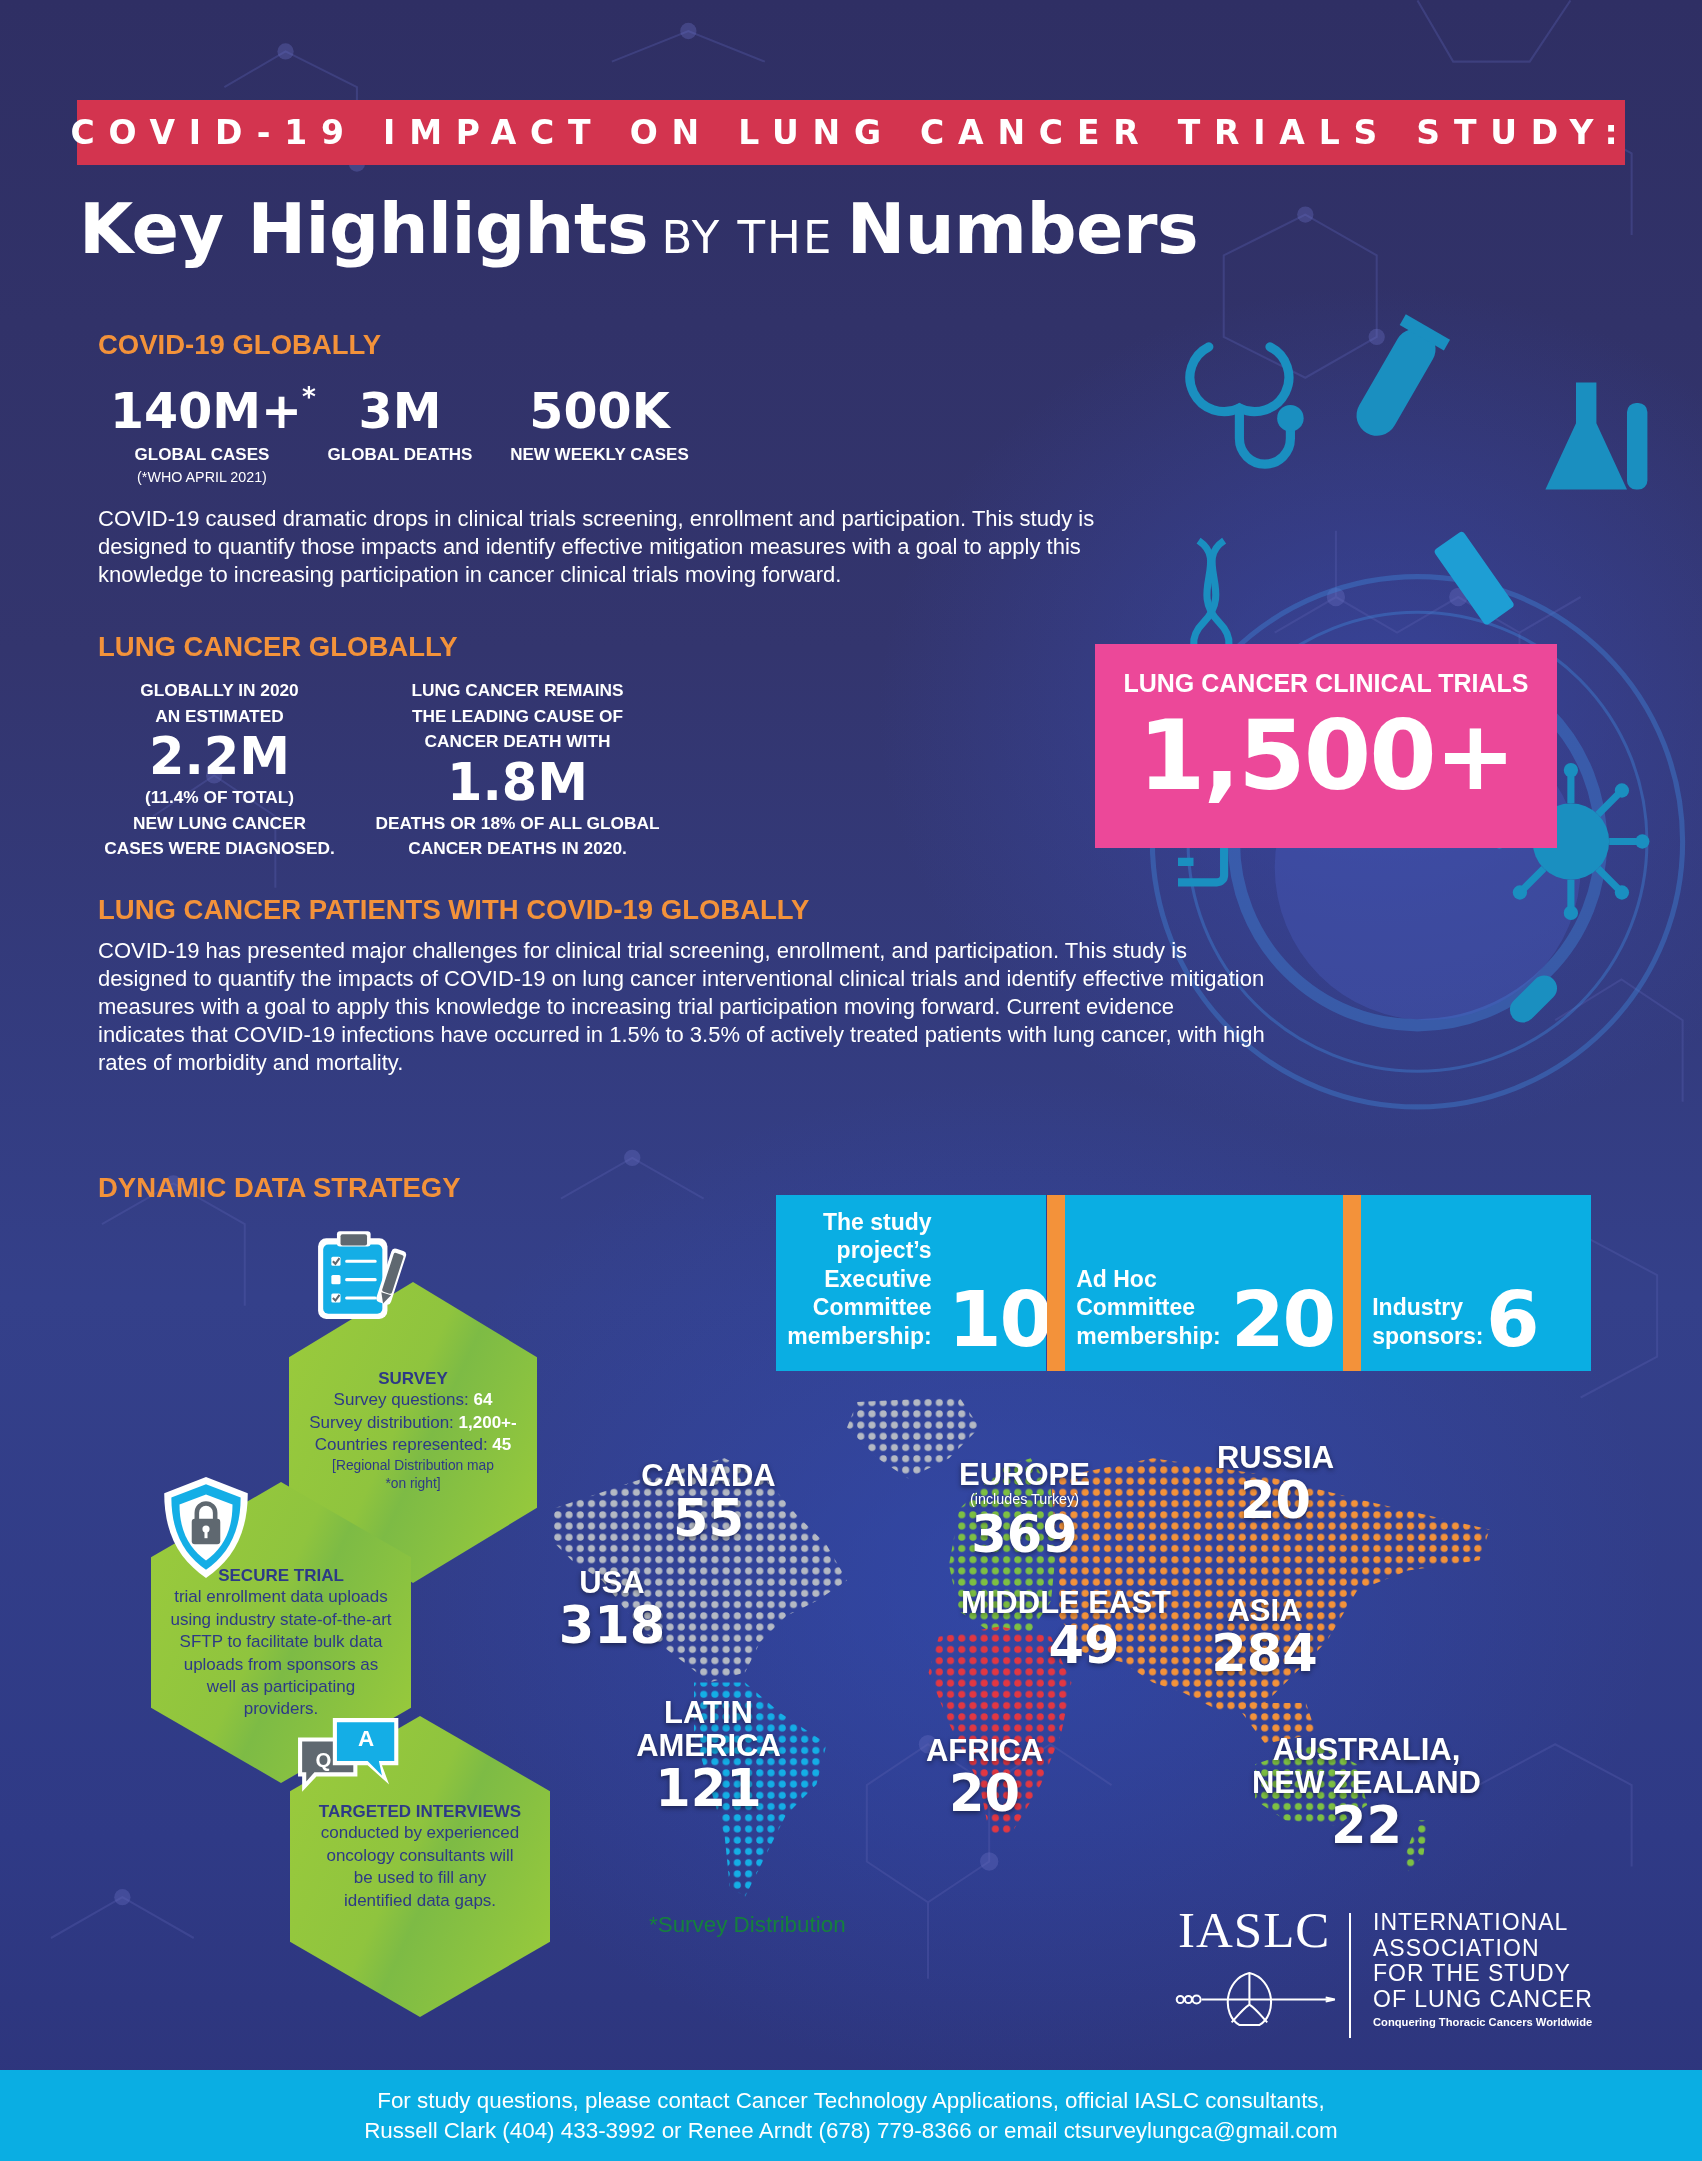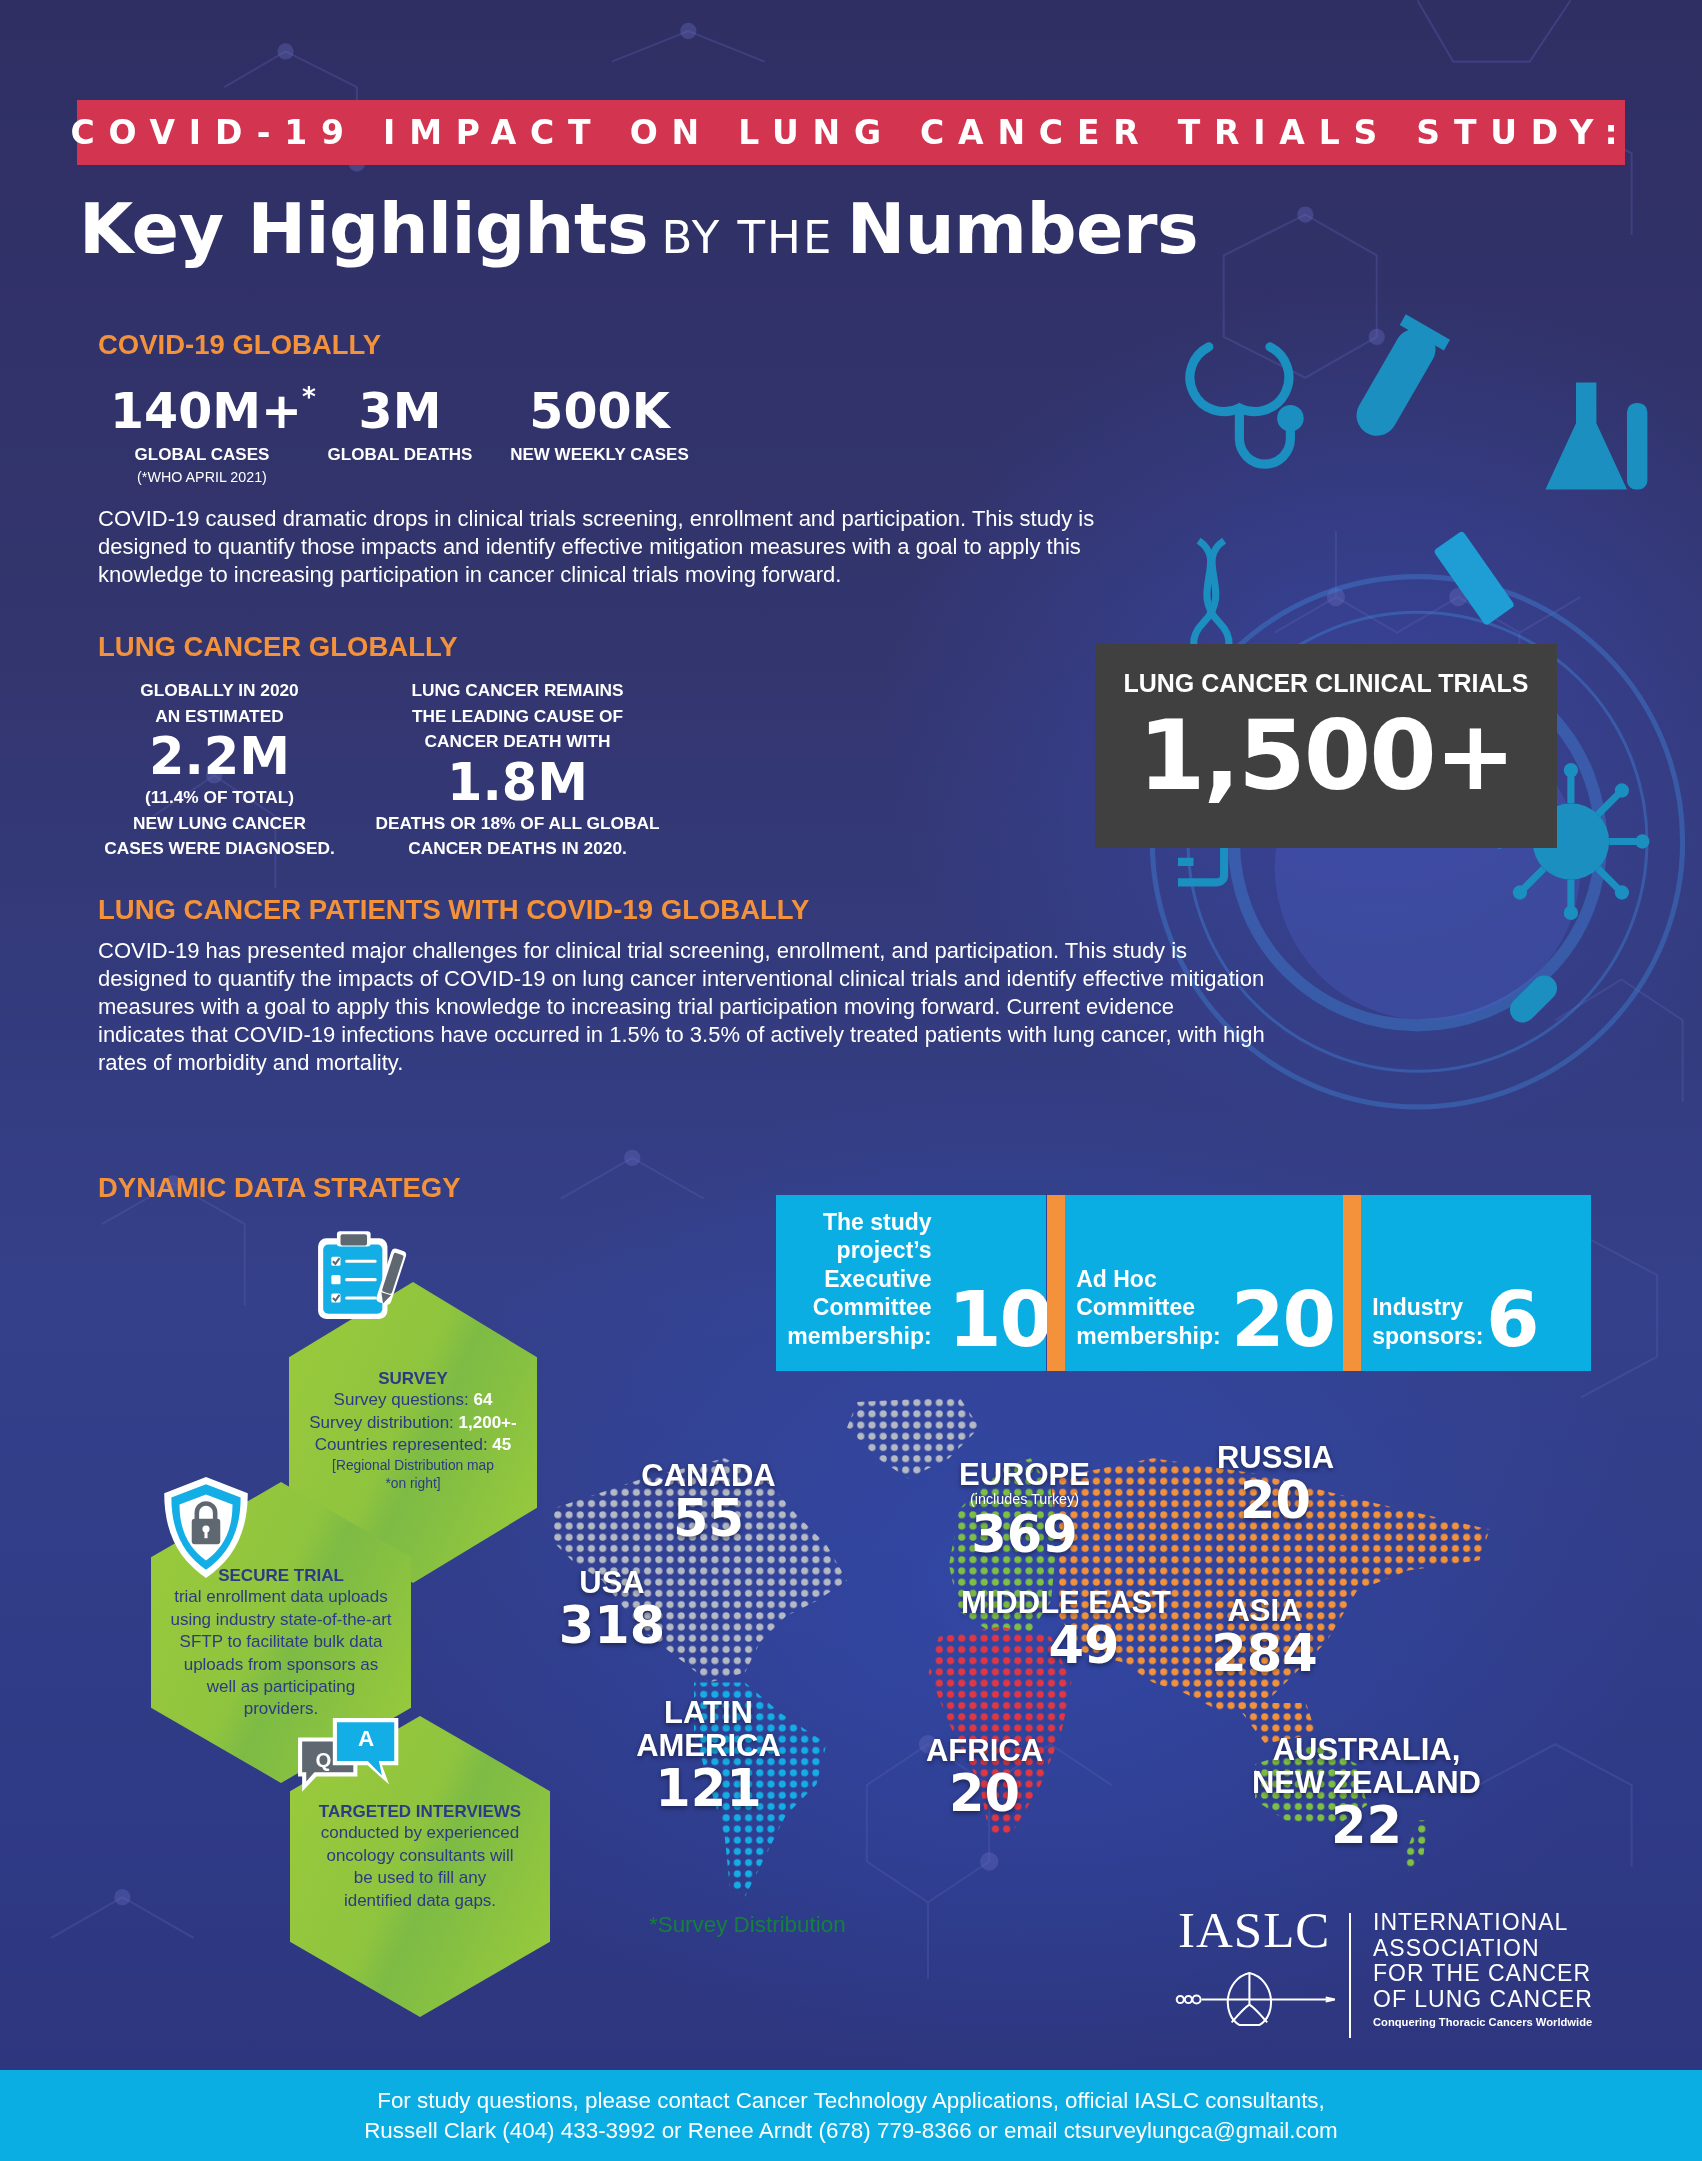--- a/index.html
+++ b/index.html
@@ -42,21 +42,21 @@
   .stat .lbl { font-family: "Liberation Sans", sans-serif; font-weight: bold; font-size: 17px; margin-top: 9.2px; white-space: nowrap; }
   .stat .note { font-family: "Liberation Sans", sans-serif; font-size: 14.3px; margin-top: 4.1px; white-space: nowrap; }
 
   .para { font-family: "Liberation Sans", sans-serif; font-size: 22px; line-height: 28px; color: #fff; }
 
   .lc-col { text-align: center; font-family: "Liberation Sans", sans-serif; font-weight: bold; }
   .lc-col .t { font-size: 17.3px; line-height: 25.5px; white-space: nowrap; }
   .lc-col .n { font-family: "DejaVu Sans", sans-serif; font-size: 51px; line-height: 56px; }
 
   .trials-box {
-    left: 1095px; top: 644px; width: 462px; height: 204px; background: #404040;
+    left: 1095px; top: 644px; width: 462px; height: 204px; background: #ec4899;
     text-align: center;
   }
   .trials-box .t { font-weight: bold; font-size: 25px; line-height: 33px; margin-top: 23px; white-space: nowrap; }
   .trials-box .n { font-family: "DejaVu Sans", sans-serif; font-weight: bold; font-size: 97px; line-height: 102px; margin-top: 5.1px; letter-spacing: -2px; }
 
   
   .cbox { top: 1195px; height: 176px; background: #0aaee3; }
   .cbar { top: 1195px; height: 176px; width: 18.4px; background: #f3923a; }
   .cbox .lbl { position: absolute; left: 11.2px; bottom: 20.4px; font-weight: bold; font-size: 23px; line-height: 28.6px; }
   .cbox .n { position: absolute; bottom: 13.3px; font-family: "DejaVu Sans", sans-serif; font-weight: bold; font-size: 77px; line-height: 77px; letter-spacing: -2px; }
@@ -416,21 +416,21 @@
     <path d="M56 60 L300 60 L312 60"></path>
     <path d="M300 56 L318 60 L300 64"></path>
     <path d="M130 110 C95 90 100 20 150 8 C200 20 205 90 170 110 Z"></path>
     <path d="M150 10 L150 70 M150 70 C135 80 125 95 115 105 M150 70 C165 80 175 95 185 105"></path>
   </g>
 </svg>
 <div class="abs logo-div"></div>
 <div class="abs logo-text">
   <div>INTERNATIONAL</div>
   <div>ASSOCIATION</div>
-  <div>FOR THE CANCER</div>
+  <div>FOR THE STUDY</div>
   <div>OF LUNG CANCER</div>
 </div>
 <div class="abs logo-tag">Conquering Thoracic Cancers Worldwide</div>
 
 <div class="abs footer">
   <div>For study questions, please contact Cancer Technology Applications, official IASLC consultants,</div>
   <div>Russell Clark (404) 433-3992 or Renee Arndt (678) 779-8366 or email ctsurveylungca@gmail.com</div>
 </div>
 
 

